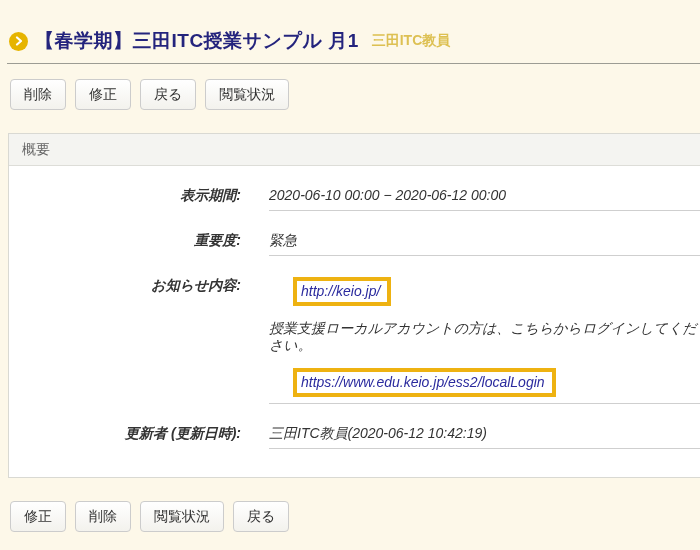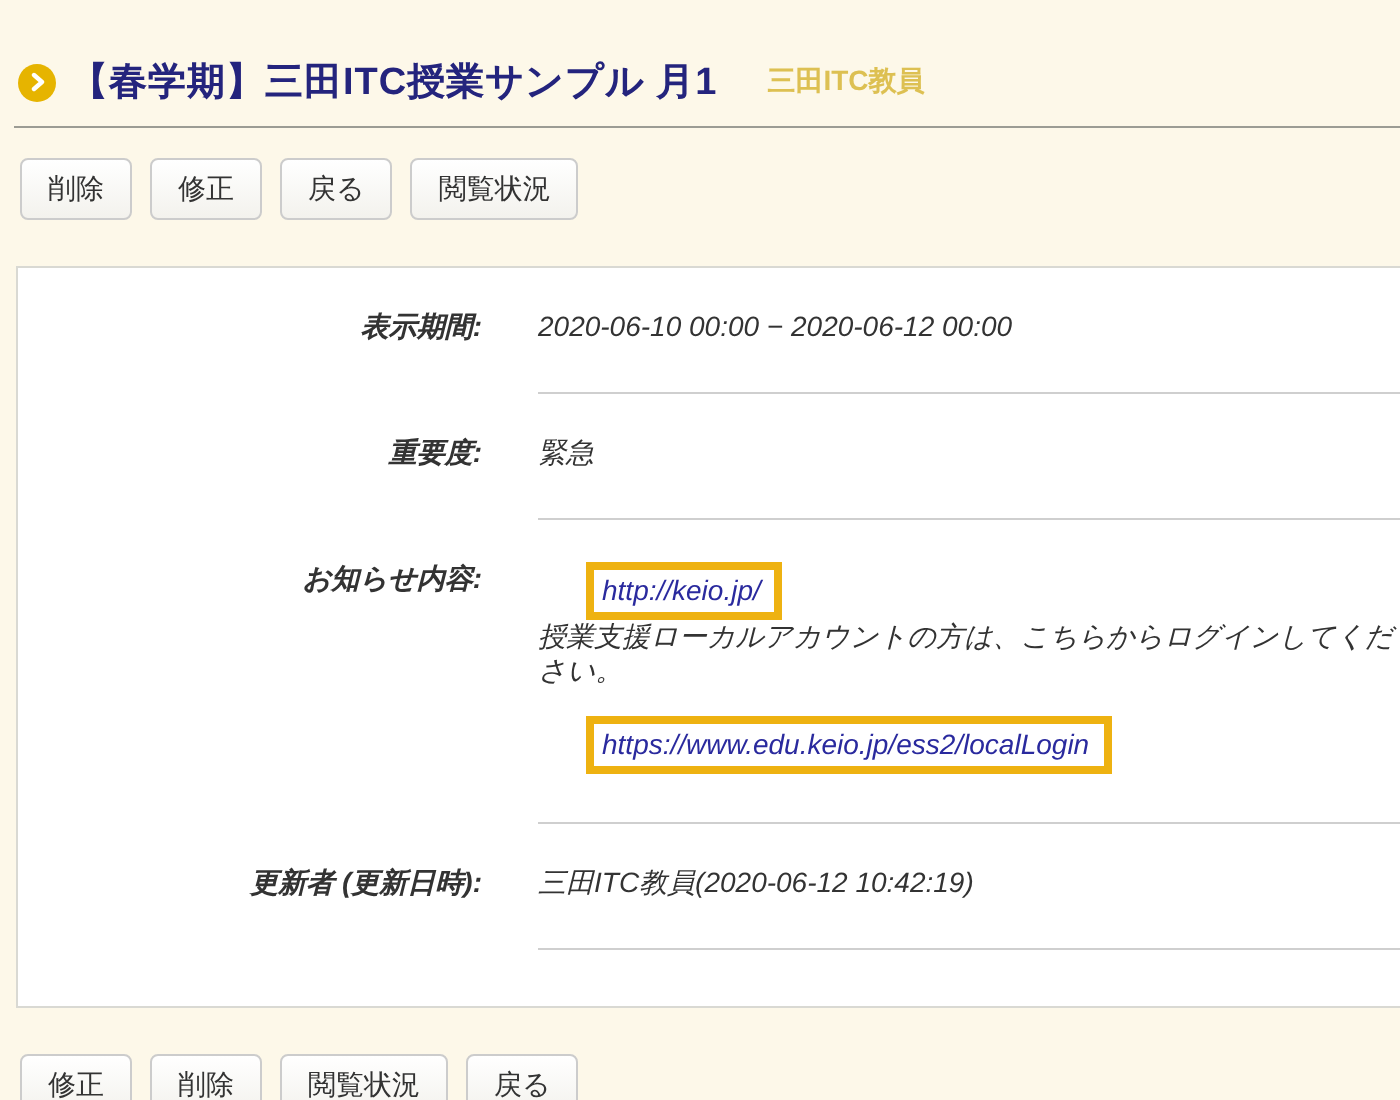--- a/index.html
+++ b/index.html
@@ -22,21 +22,21 @@
     background: #e6b400; color: #fff;
     display: inline-flex; align-items: center; justify-content: center;
     flex-shrink: 0;
   }
   .page-title {
     margin: 0 0 0 7px;
     font-size: 19px; font-weight: bold; color: #24247d;
     letter-spacing: 0.5px;
   }
   .author {
-    margin-left: 25px;
+    margin-left: 13px;
     font-size: 14px; font-weight: bold; color: #ddc052;
   }
   .header-rule {
     border: none; border-top: 1px solid #9c9c94;
     margin: 2px 0 0 7px;
   }
 
   
   .btn-row { display: flex; gap: 9px; padding: 15px 0 0 10px; }
   .btn {
@@ -68,38 +68,38 @@
     width: 232px; flex-shrink: 0;
     text-align: right;
     font-weight: bold;
     padding-top: 21px;
     line-height: 17px;
   }
   .field-value {
     flex: 1;
     margin-left: 28px;
     border-bottom: 1px solid #cfcfcf;
-    padding: 21px 0 24px 0;
+    padding: 21px 0 6px 0;
     line-height: 17px;
   }
 
   
   .notice-line { margin: 0; }
   .notice-line + * { margin-top: 14px; }
   .link-box {
     display: inline-block;
     border: 4px solid #eeb211;
     background: #fff;
     padding: 2px 7px 3px 4px;
     color: #2a2a9e;
     text-decoration: none;
     line-height: 16px;
     margin-left: 24px;
   }
-  .notice-gap { margin-top: 0; }
+  .notice-gap { margin-top: 14px; }
 
   .btn-row.bottom { padding-top: 23px; }
 </style>
 </head>
 <body>
 
 <div>
 
   <div class="page-header">
     <span class="arrow-circle">
@@ -114,20 +114,21 @@
   <hr class="header-rule">
 
   <div class="btn-row">
     <button class="btn">削除</button>
     <button class="btn">修正</button>
     <button class="btn">戻る</button>
     <button class="btn">閲覧状況</button>
   </div>
 
   <div class="panel">
+    <div class="panel-header">概要</div>
     <div class="panel-body">
 
       <div class="field-row">
         <div class="field-label">表示期間:</div>
         <div class="field-value">2020-06-10 00:00 − 2020-06-12 00:00</div>
       </div>
 
       <div class="field-row">
         <div class="field-label">重要度:</div>
         <div class="field-value">緊急</div>

